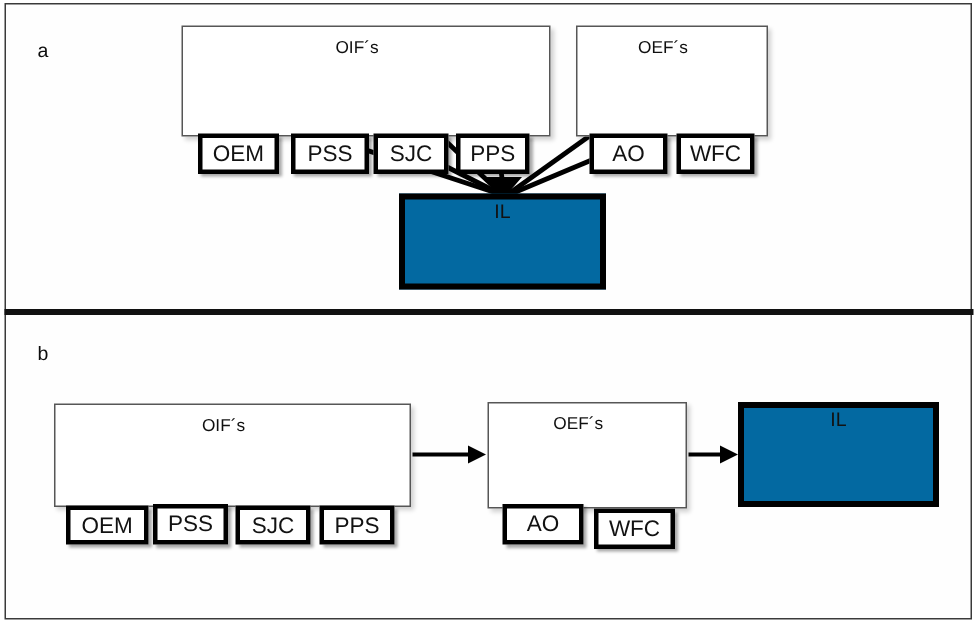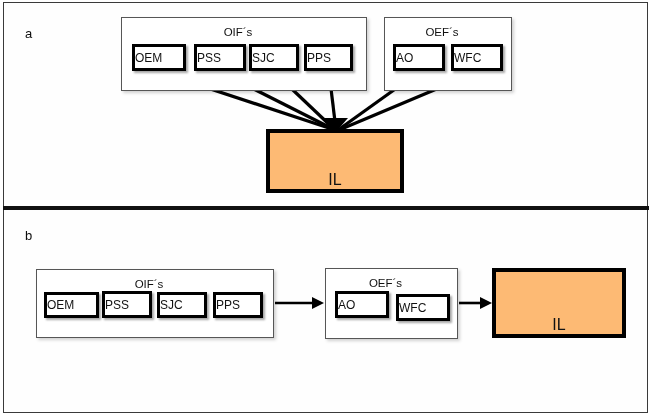--- a/index.html
+++ b/index.html
@@ -72,36 +72,37 @@
   }
 
   
   .node-box {
     position: absolute;
     box-sizing: border-box;
     border: 3px solid #000000;
     background: #ffffff;
     display: flex;
     align-items: center;
-    justify-content: flex-start;
-    font-size: 12px;
+    justify-content: center;
+    font-size: 15px;
     color: #121212;
     font-family: "Liberation Sans", sans-serif;
     box-shadow: 2px 2px 2px rgba(0,0,0,0.35);
+    margin-top: 45px;
   }
   
   .il-box {
     position: absolute;
     box-sizing: border-box;
     border: 4px solid #000000;
-    background: #fdba74;
+    background: #0369a1;
     display: flex;
-    align-items: flex-end;
+    align-items: flex-start;
     justify-content: center;
-    font-size: 16px;
+    font-size: 13px;
     color: #121212;
     font-family: "Liberation Sans", sans-serif;
   }
   .edges-layer {
     position: absolute;
     left: 0;
     top: 0;
     width: 651px;
     height: 206px;
     pointer-events: none;

